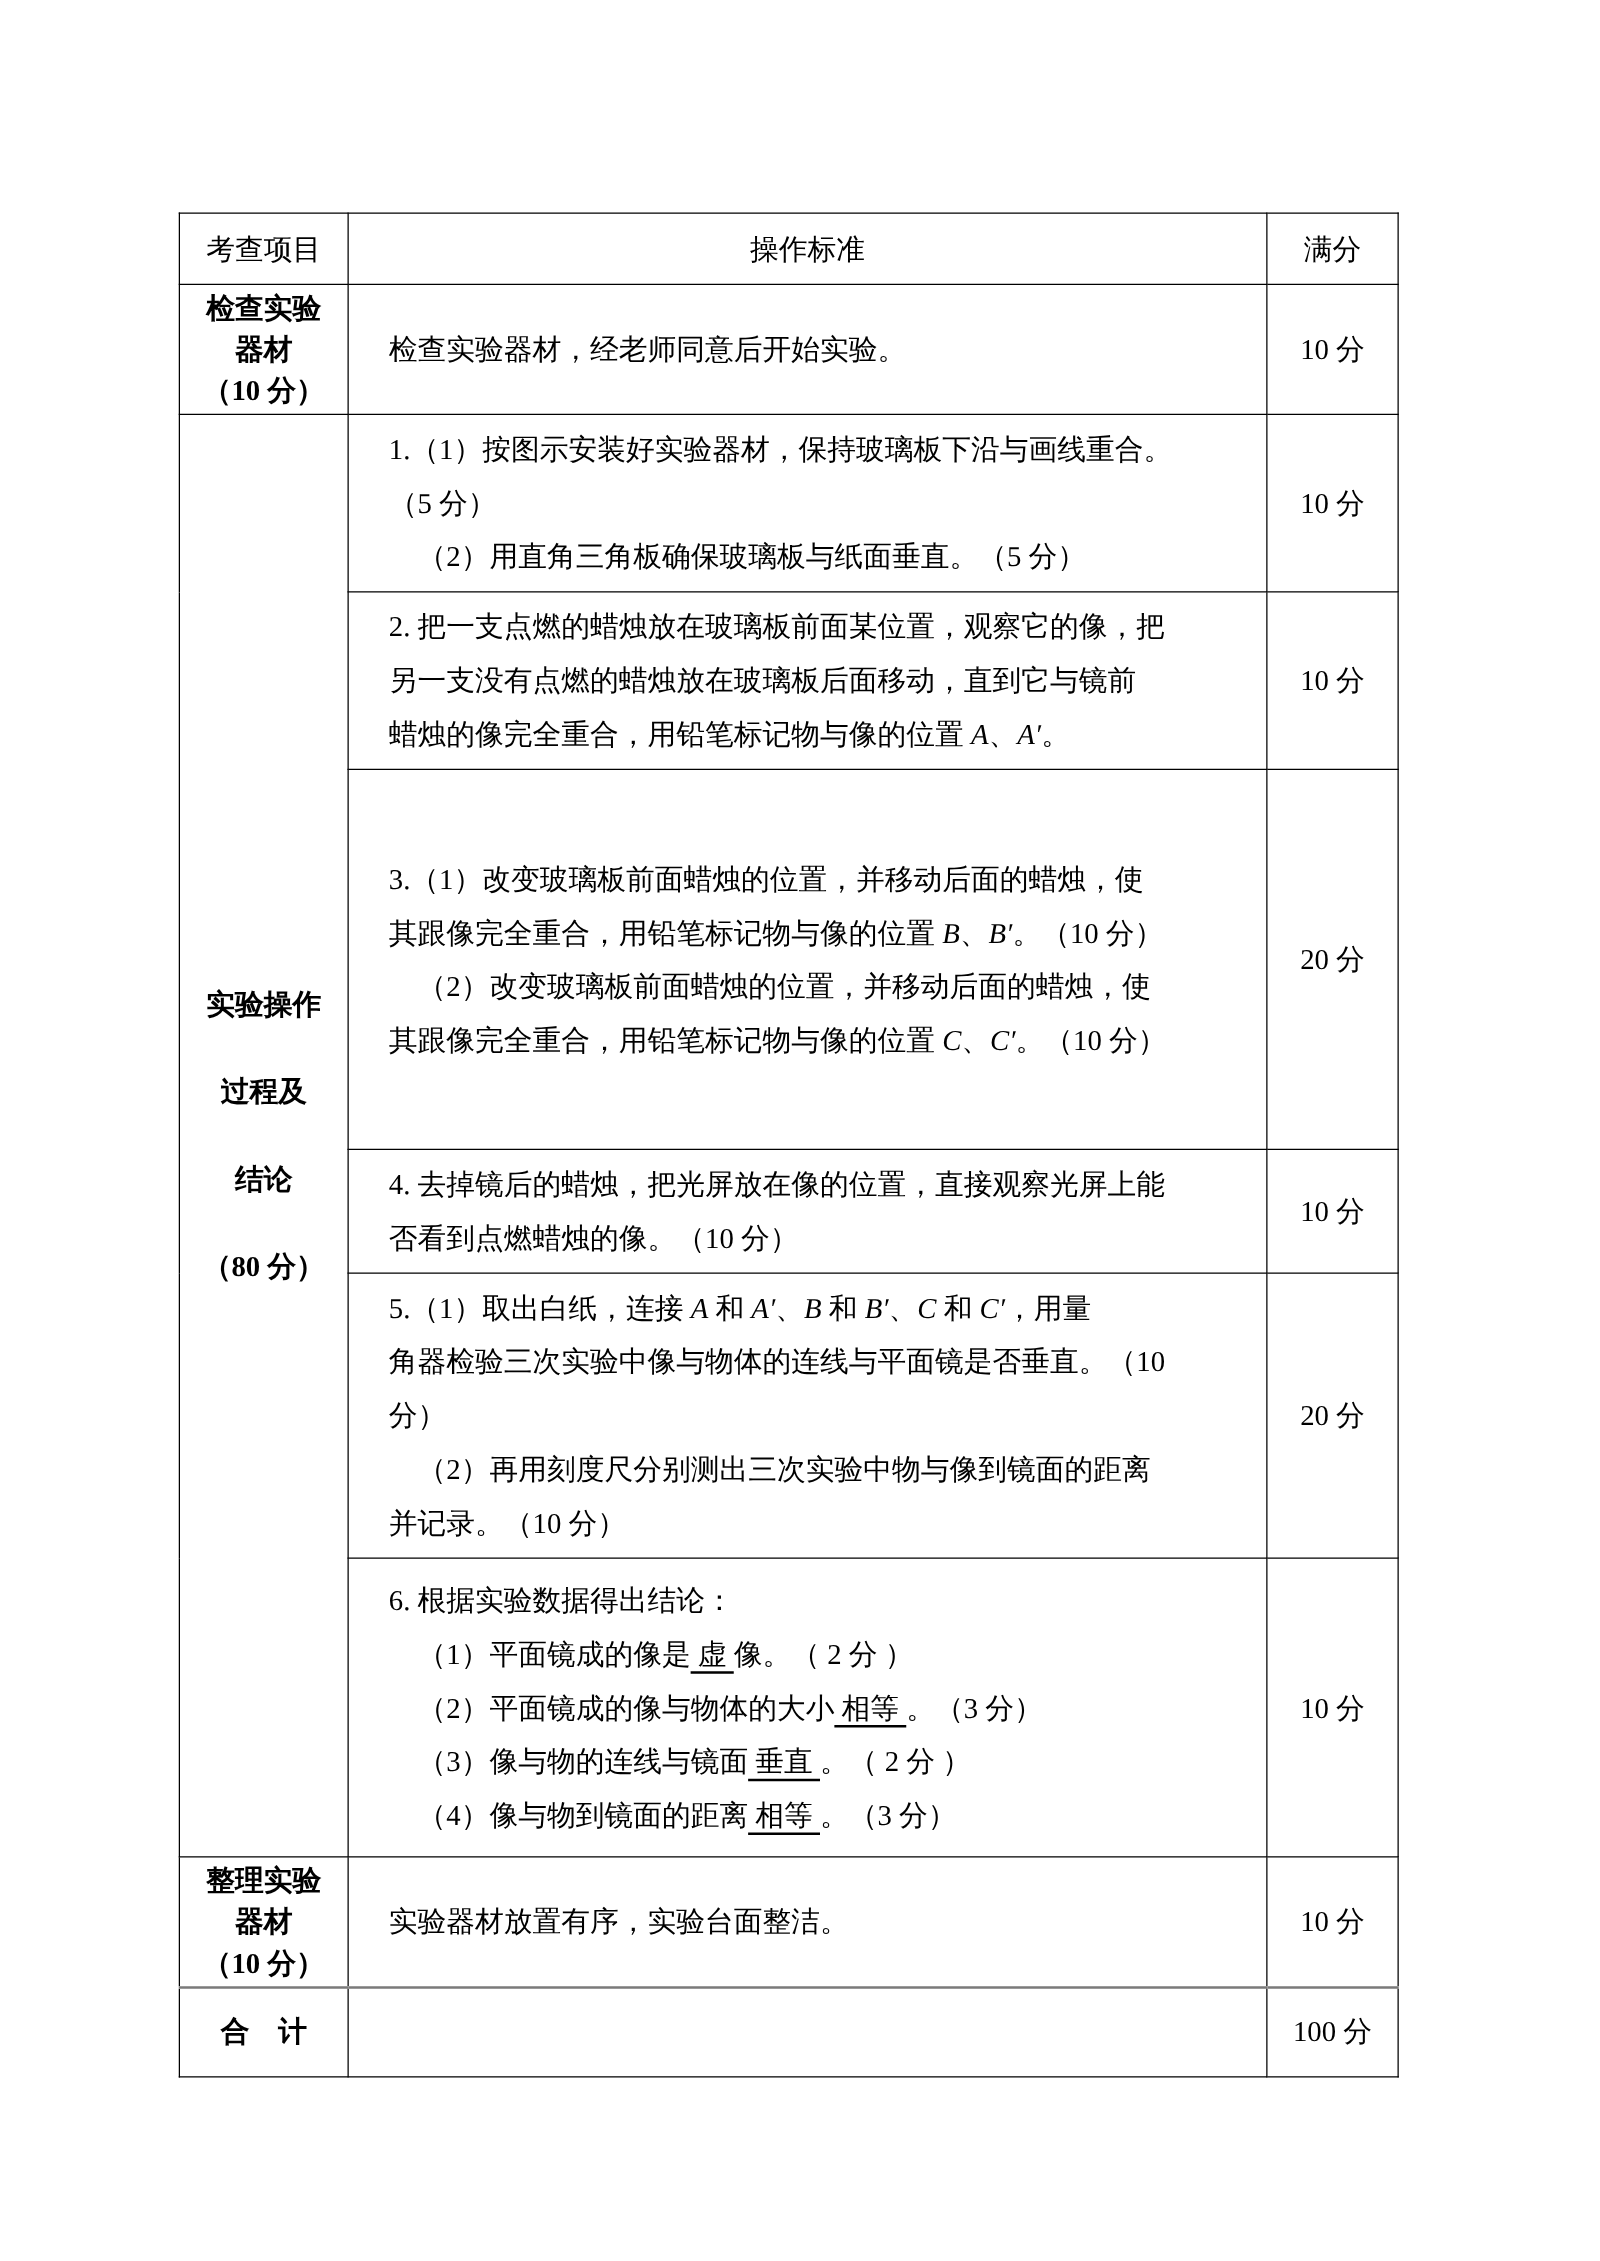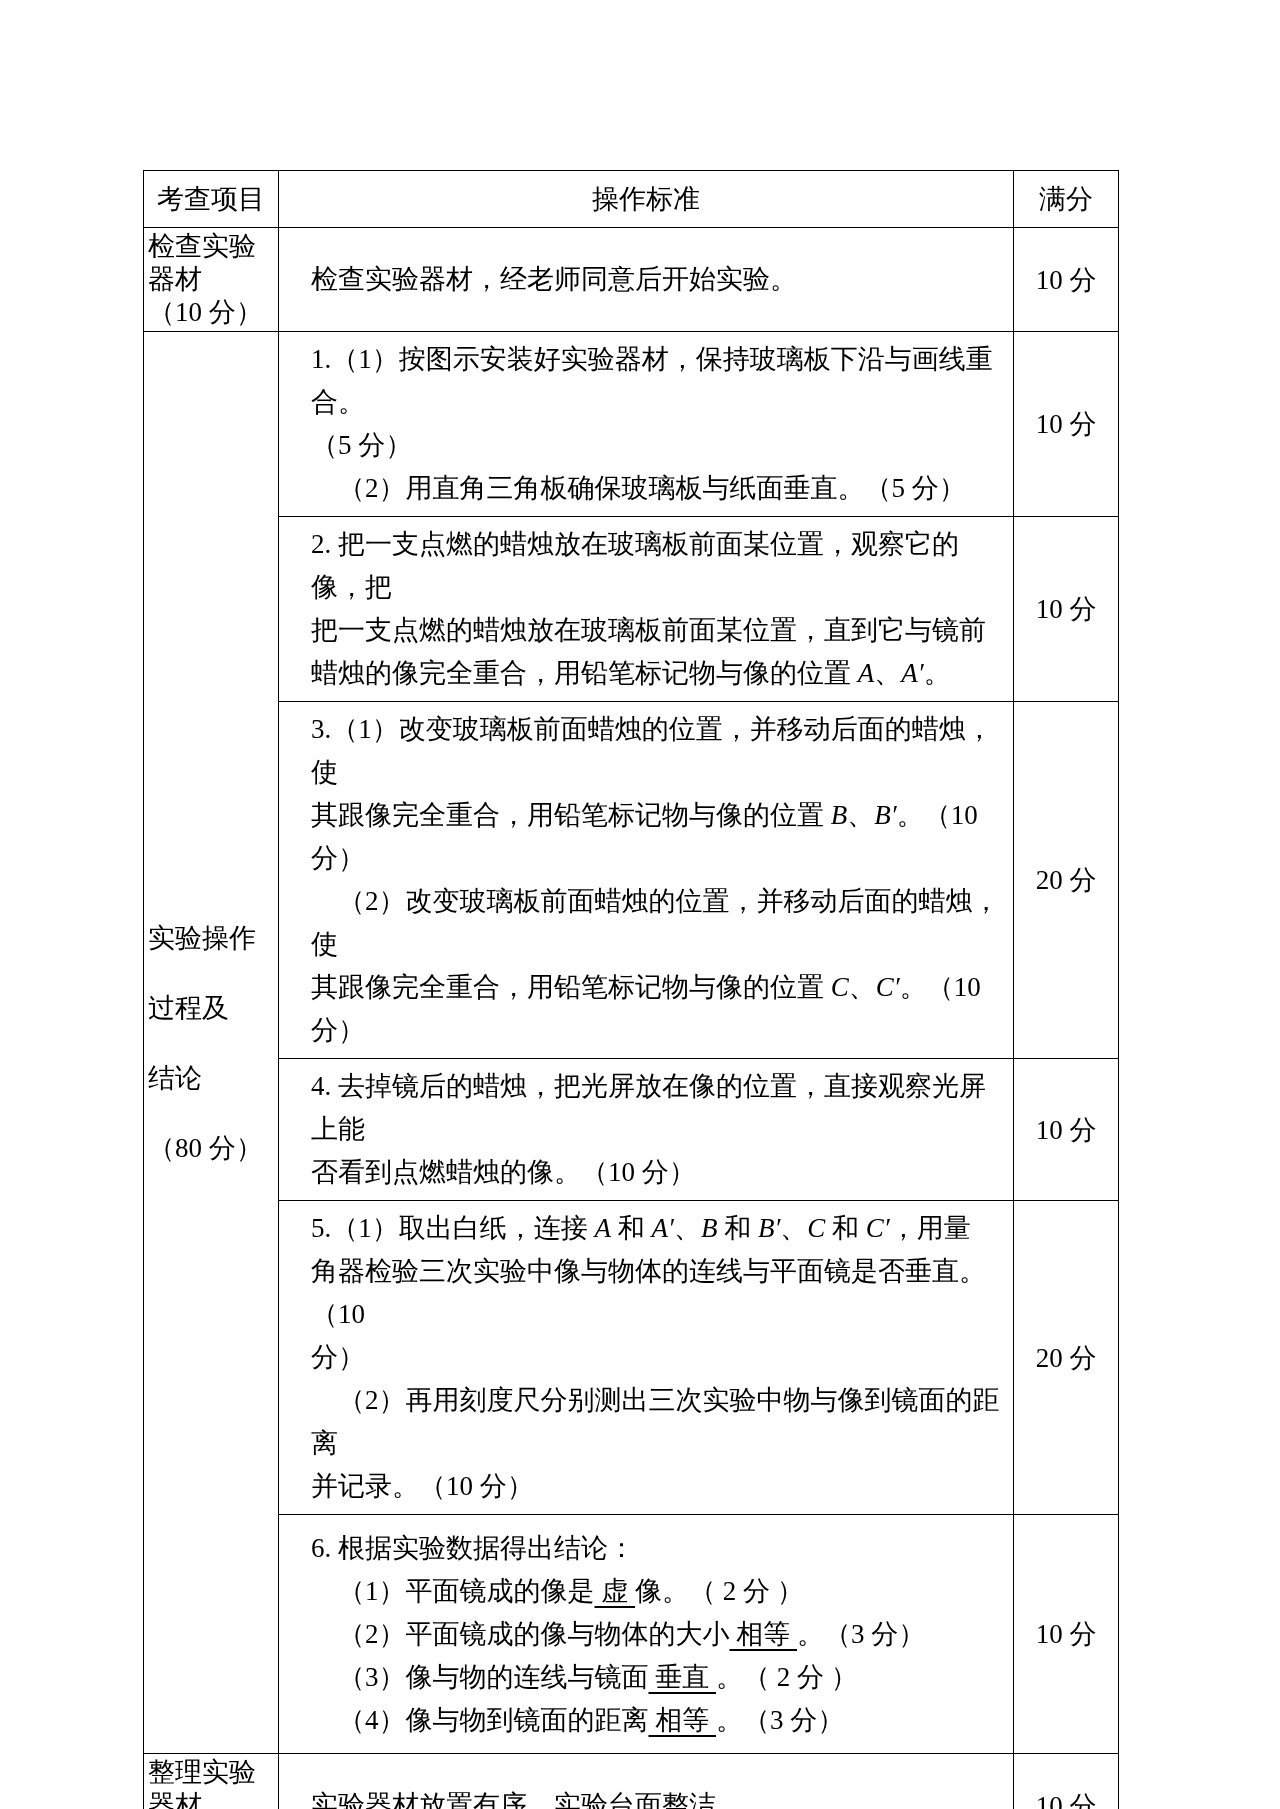--- a/index.html
+++ b/index.html
@@ -34,32 +34,33 @@
   }
   table.score-table {
     border-collapse: collapse;
     table-layout: fixed;
     width: 975px;
     margin: 57px 0 0 143px;
   }
   .score-table th, .score-table td {
     border: 1px solid #000000;
     font-weight: normal;
-    font-size: 27px;
+    font-size: 23px;
     vertical-align: middle;
     box-sizing: border-box;
   }
   .score-table col.c-project { width: 135px; }
   .score-table col.c-standard { width: 735px; }
   .score-table col.c-score { width: 105px; }
   .score-table thead tr { height: 57px; }
   .score-table th { text-align: center; }
   td.project {
-    text-align: left;
+    text-align: center;
     padding: 2px 4px;
+    font-weight: bold;
   }
   td.project div { line-height: 33px; }
   td.project.spread div { line-height: 70px; }
   td.standard {
     text-align: left;
     padding: 6px 10px 6px 32px;
   }
   td.standard .line { line-height: 43px; }
   td.score { text-align: center; }
   .it {
@@ -124,21 +125,21 @@
           <td class="standard">
             <div class="line"><span>1.（1）按图示安装好实验器材，保持玻璃板下沿与画线重合。</span></div>
             <div class="line"><span>（5 分）</span></div>
             <div class="line"><span>　（2）用直角三角板确保玻璃板与纸面垂直。（5 分）</span></div>
           </td>
           <td class="score">10 分</td>
         </tr>
         <tr>
           <td class="standard">
             <div class="line"><span>2. 把一支点燃的蜡烛放在玻璃板前面某位置，观察它的像，把</span></div>
-            <div class="line"><span>把一支点燃的蜡烛放在玻璃板前面某位置，直到它与镜前</span></div>
+            <div class="line"><span>另一支没有点燃的蜡烛放在玻璃板后面移动，直到它与镜前</span></div>
             <div class="line"><span>蜡烛的像完全重合，用铅笔标记物与像的位置 </span><span class="it">A</span><span>、</span><span class="it">A′</span><span>。</span></div>
           </td>
           <td class="score">10 分</td>
         </tr>
         <tr>
           <td class="standard">
             <div class="line"><span>3.（1）改变玻璃板前面蜡烛的位置，并移动后面的蜡烛，使</span></div>
             <div class="line"><span>其跟像完全重合，用铅笔标记物与像的位置 </span><span class="it">B</span><span>、</span><span class="it">B′</span><span>。（10 分）</span></div>
             <div class="line"><span>　（2）改变玻璃板前面蜡烛的位置，并移动后面的蜡烛，使</span></div>
             <div class="line"><span>其跟像完全重合，用铅笔标记物与像的位置 </span><span class="it">C</span><span>、</span><span class="it">C′</span><span>。（10 分）</span></div>

